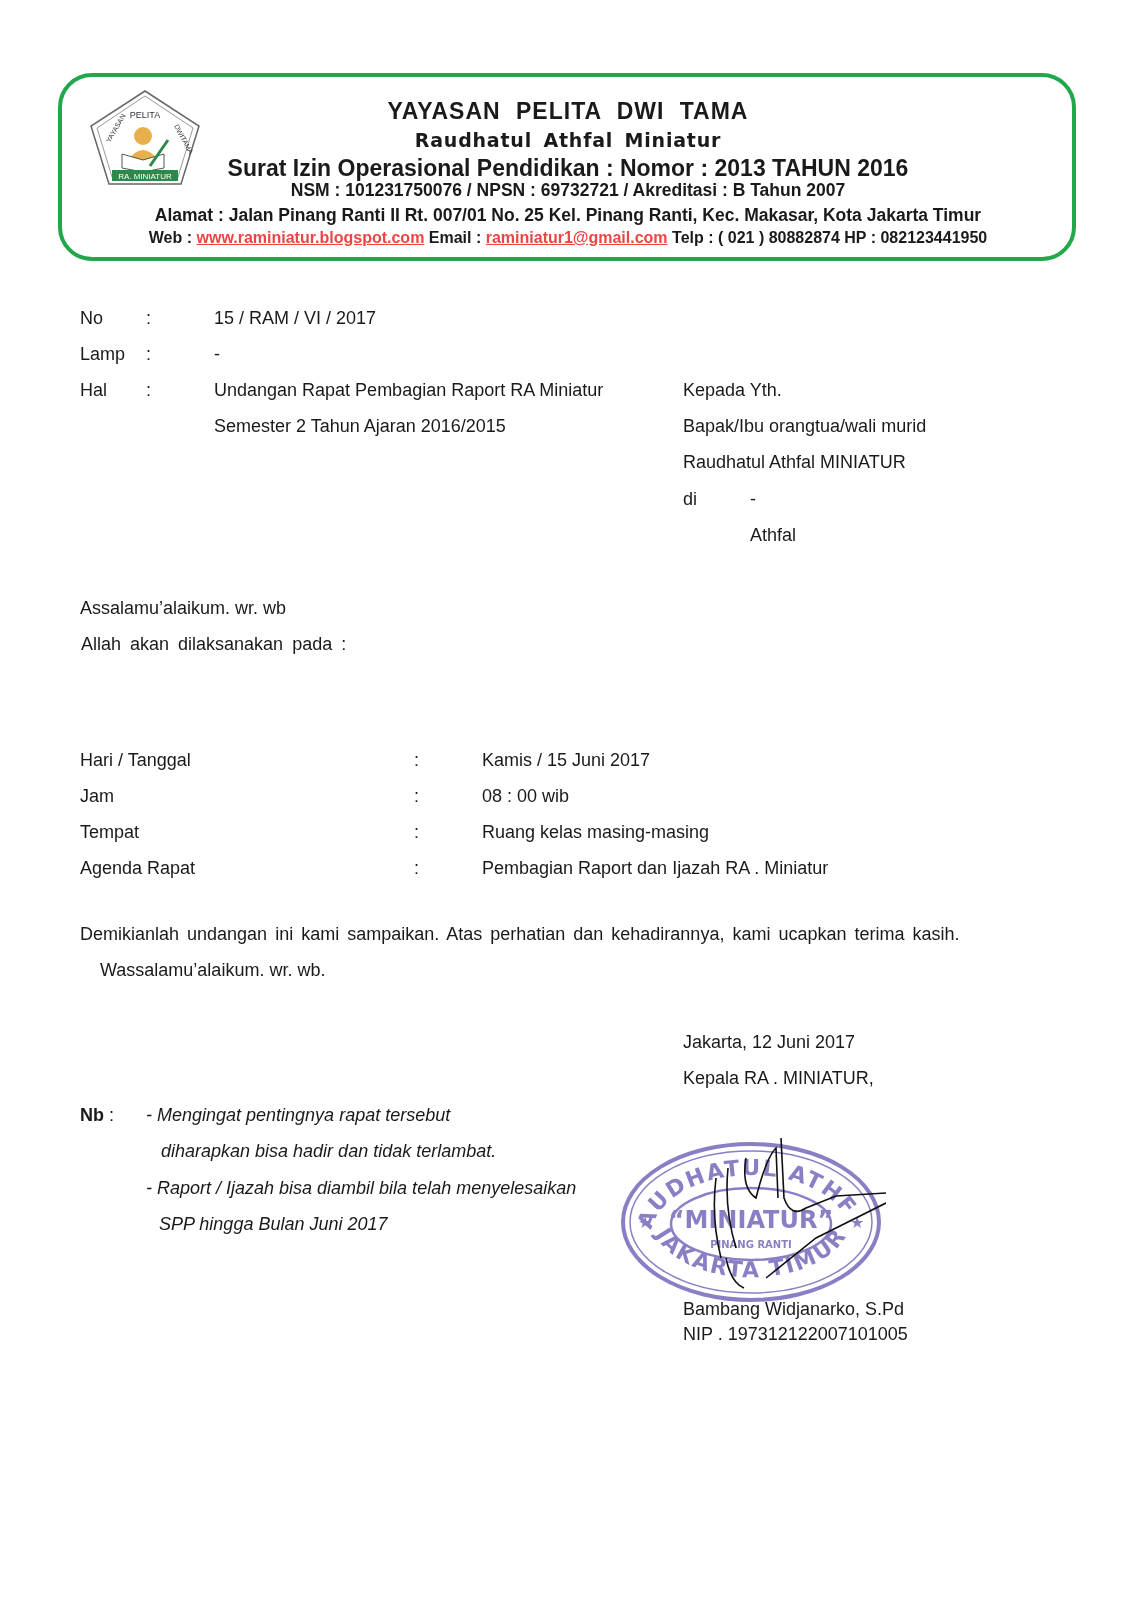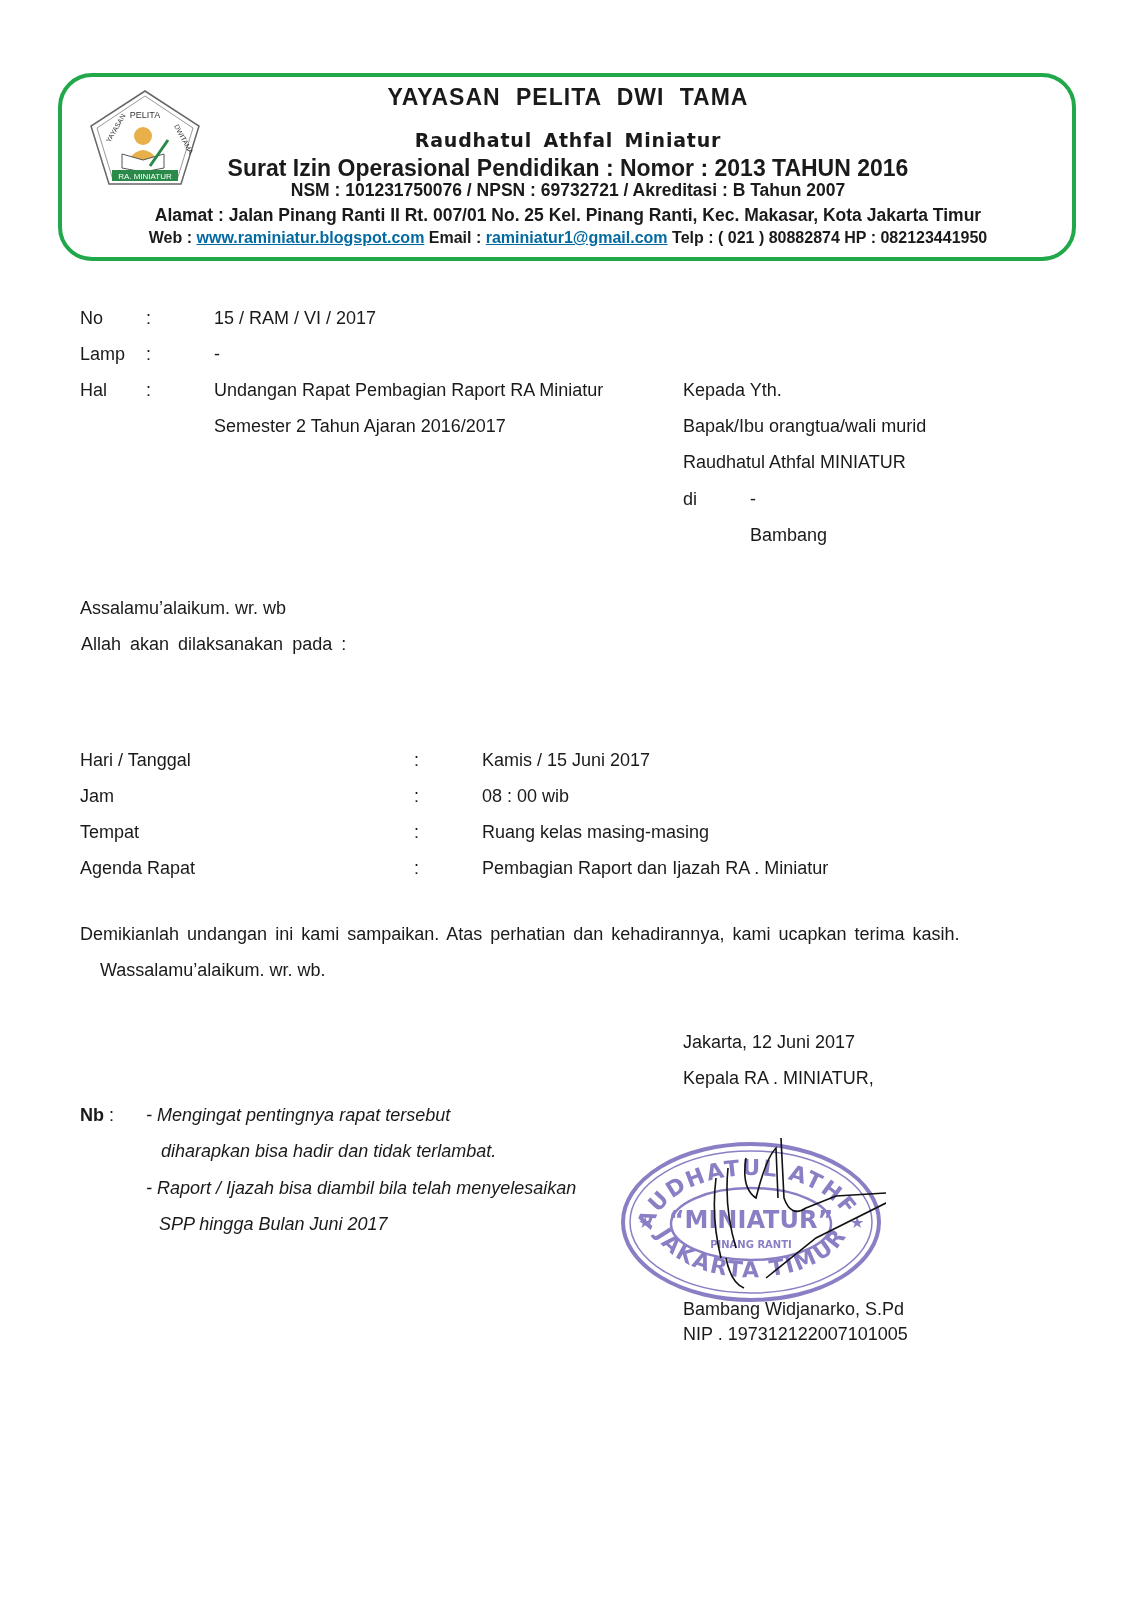--- a/index.html
+++ b/index.html
@@ -5,27 +5,27 @@
     html, body { margin:0; padding:0; background:#ffffff; }
     body { width:1132px; height:1600px; position:relative; overflow:hidden;
            font-family:"Liberation Sans", "DejaVu Sans", sans-serif; color:#1a1a1a; }
     .abs { position:absolute; white-space:nowrap; }
 
     
     .header-box { position:absolute; left:58px; top:73px; width:1018px; height:188px;
                   border:4px solid #21a84a; border-radius:34px; box-sizing:border-box; }
     .logo { position:absolute; left:88px; top:88px; width:114px; height:100px; }
     .hdr-line { position:absolute; left:60px; width:1016px; text-align:center; white-space:nowrap; font-weight:bold; }
-    .h-title { top:84px; font-size:23px; letter-spacing:1px; word-spacing:8px; }
+    .h-title { top:98px; font-size:23px; letter-spacing:1px; word-spacing:8px; }
     .h-sub   { top:129px; font-size:19px; font-family:"DejaVu Sans", sans-serif; letter-spacing:0.8px; word-spacing:4px; }
     .h-l3    { top:155px; font-size:23px; }
     .h-l4    { top:180px; font-size:17.5px; }
     .h-l5    { top:205px; font-size:17.5px; }
     .h-l6    { top:229px; font-size:16px; }
-    .link { color:#0369a1; text-decoration:underline;margin-top:28px; }
+    .link { color:#ef4444; text-decoration:underline;margin-top:28px; }
 
     .t { font-size:18px; }
     .it { font-style:italic; }
     .b { font-weight:bold; }
 
     .para { position:absolute; left:81px; width:972px; font-size:18px; line-height:25px; text-align:justify; word-spacing:4px; }
     .para .last { text-align:left; }
 
     .stamp { position:absolute; left:616px; top:1138px; width:270px; height:168px; }
   </style>
@@ -61,28 +61,28 @@
 <div class="abs t" style="left:146px;top:308px;">:</div>
 <div class="abs t" style="left:214px;top:308px;">15  / RAM / VI  / 2017</div>
 
 <div class="abs t" style="left:80px;top:344px;">Lamp</div>
 <div class="abs t" style="left:146px;top:344px;">:</div>
 <div class="abs t" style="left:214px;top:344px;">-</div>
 
 <div class="abs t" style="left:80px;top:380px;">Hal</div>
 <div class="abs t" style="left:146px;top:380px;">:</div>
 <div class="abs t" style="left:214px;top:380px;">Undangan Rapat Pembagian Raport RA Miniatur</div>
-<div class="abs t" style="left:214px;top:416px;">Semester  2  Tahun Ajaran 2016/2017</div>
+<div class="abs t" style="left:214px;top:416px;">Semester  2  Tahun Ajaran 2016/2015</div>
 
 <div class="abs t" style="left:683px;top:380px;">Kepada Yth.</div>
 <div class="abs t" style="left:683px;top:416px;">Bapak/Ibu orangtua/wali murid</div>
 <div class="abs t" style="left:683px;top:452px;">Raudhatul Athfal MINIATUR</div>
 <div class="abs t" style="left:683px;top:489px;">di</div>
 <div class="abs t" style="left:750px;top:489px;">-</div>
-<div class="abs t" style="left:750px;top:525px;">Bambang</div>
+<div class="abs t" style="left:750px;top:525px;">Athfal</div>
 
 <div class="abs t" style="left:80px;top:598px;">Assalamu’alaikum. wr. wb</div>
 <div class="para" style="top:632px;">
   <div class="last">Allah akan dilaksanakan pada :</div>
 </div>
 
 <div>
   <div class="abs t" style="left:80px;top:750px;">Hari / Tanggal</div>
   <div class="abs t" style="left:414px;top:750px;">:</div>
   <div class="abs t" style="left:482px;top:750px;">Kamis  / 15  Juni  2017</div>

